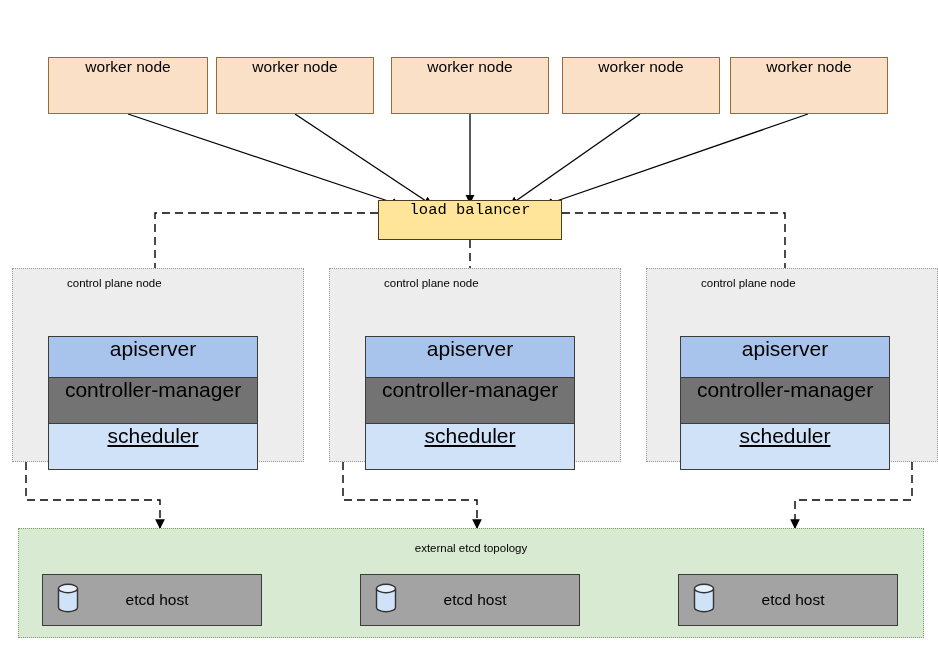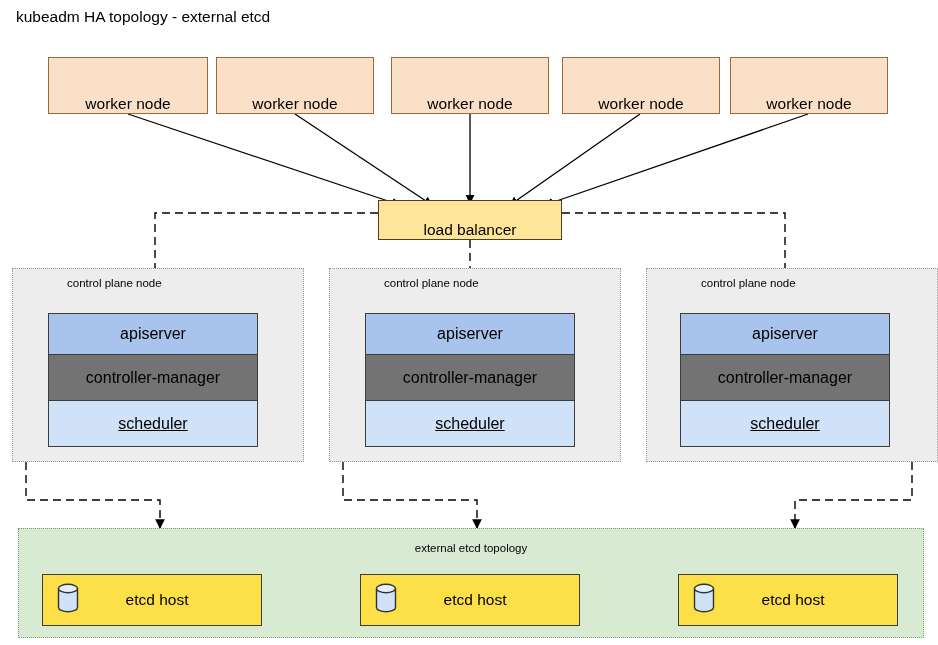--- a/index.html
+++ b/index.html
@@ -23,65 +23,67 @@
     left: 0;
     top: 0;
     width: 938px;
     height: 645px;
     pointer-events: none;
   }
   .node {
     position: absolute;
     box-sizing: border-box;
     display: flex;
-    align-items: flex-end;
+    align-items: flex-start;
     justify-content: center;
     text-align: center;
   }
   .title {
     position: absolute;
     left: 16px;
     top: 8px;
     font-size: 15.5px;
     color: #000;
     white-space: nowrap;
   }
   .worker {
     background: #fbe0c8;
     border: 1.3px solid #9a6a3a;
     font-size: 15.5px;
   }
   .lb {
     background: #ffe599;
     border: 1.3px solid #4d4020;
     font-size: 15.5px;
+    font-family: Liberation Mono, monospace;
   }
   .cp-group {
     position: absolute;
     box-sizing: border-box;
     background: #ededed;
     border: 1.4px dotted #9a9a9a;
   }
   .cp-label {
     position: absolute;
     left: 8px;
     top: 8px;
     font-size: 11.5px;
     color: #000;
     white-space: nowrap;
     margin-left: 46px;
   }
   .comp {
     position: absolute;
     box-sizing: border-box;
     display: flex;
-    align-items: center;
+    align-items: flex-start;
     justify-content: center;
-    font-size: 16px;
+    font-size: 21px;
     border: 1.4px solid #3c3c3c;
+    margin-top: 23px;
   }
   .comp.api {
     background: #a9c4ec;
   }
   .comp.mid {
     background: #737373;
     border-top: none;
   }
   .comp.bot {
     background: #cfe2f7;
@@ -99,42 +101,41 @@
     width: 100%;
     top: 13px;
     left: 0;
     text-align: center;
     font-size: 11.5px;
     color: #000;
   }
   .etcd-host {
     position: absolute;
     box-sizing: border-box;
-    background: #fde047;
+    background: #a3a3a3;
     border: 1.4px solid #3c3c3c;
     display: flex;
     align-items: center;
     font-size: 15.5px;
   }
   .etcd-host .cyl {
     margin-left: 14px;
     flex: 0 0 auto;
   }
   .etcd-host .etcd-label {
     flex: 1 1 auto;
     text-align: center;
     padding-right: 26px;
   }
 </style>
 </head>
 <body>
 
 <div id="canvas">
 
-  <div class="title">kubeadm HA topology - external etcd</div>
 
   <svg id="edges" viewBox="0 0 938 645">
     <defs>
       <marker id="arrow" viewBox="0 0 10 10" refX="9" refY="5" markerWidth="7" markerHeight="7" orient="auto-start-reverse">
         <path d="M 0 0 L 10 5 L 0 10 z" fill="#000000"></path>
       </marker>
     </defs>
 
     <g stroke="#000000" stroke-width="1.3" fill="none" marker-end="url(#arrow)">
       <path d="M 128 114 L 400 205"></path>

